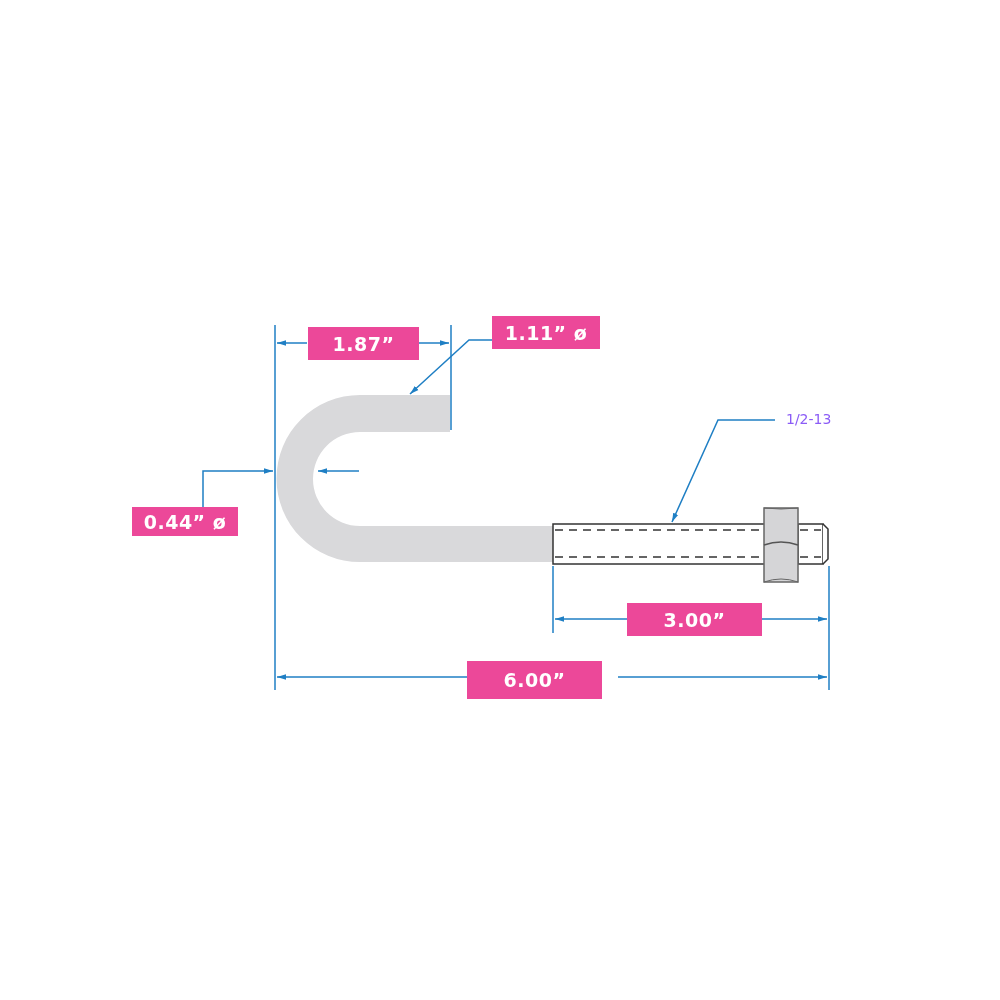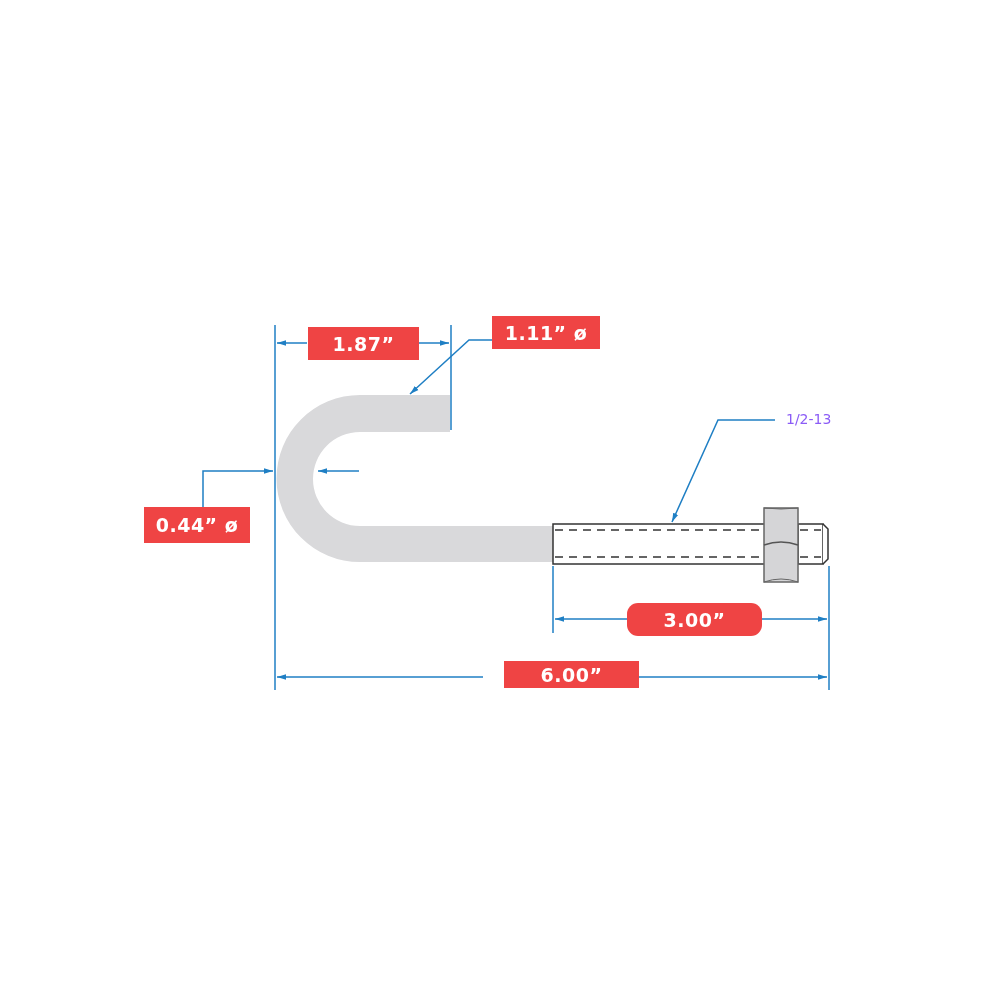--- a/index.html
+++ b/index.html
@@ -1,20 +1,20 @@
 <!DOCTYPE html>
 <html><head>
   <meta charset="utf-8">
   <style>
     html, body { margin: 0; padding: 0; background: #ffffff; }
     body { width: 1000px; height: 1000px; position: relative; overflow: hidden; font-family: "DejaVu Sans", sans-serif; }
     svg#drawing { position: absolute; left: 0; top: 0; }
     .dim-label {
       position: absolute;
-      background: #ef4444;
+      background: #ec4899;
       color: #ffffff;
       font-family: "DejaVu Sans", sans-serif;
       font-weight: bold;
       font-size: 19px;
       display: flex; align-items: center; justify-content: center;
       letter-spacing: 0.5px;
     }
     .thread-label {
       position: absolute;
       color: #8b5cf6;
@@ -68,16 +68,16 @@
 
   <line x1="627" y1="619" x2="555" y2="619" stroke="#1f7fc4" stroke-width="1.5" marker-end="url(#arr)"></line>
   <line x1="762" y1="619" x2="827" y2="619" stroke="#1f7fc4" stroke-width="1.5" marker-end="url(#arr)"></line>
 
   <line x1="483" y1="677" x2="277" y2="677" stroke="#1f7fc4" stroke-width="1.5" marker-end="url(#arr)"></line>
   <line x1="618" y1="677" x2="827" y2="677" stroke="#1f7fc4" stroke-width="1.5" marker-end="url(#arr)"></line>
 </svg>
 
 <div class="dim-label" style="left:308px; top:327px; width:111px; height:33px;">1.87”</div>
 <div class="dim-label" style="left:492px; top:316px; width:108px; height:33px;">1.11” ø</div>
-<div class="dim-label" style="left:144px; top:507px; width:106px; height:36px;">0.44” ø</div>
+<div class="dim-label" style="left:132px; top:507px; width:106px; height:29px;">0.44” ø</div>
 <div class="thread-label" style="left:786px; top:411px;">1/2-13</div>
-<div class="dim-label" style="left:627px; top:603px; width:135px; height:33px;border-radius:11px;">3.00”</div>
-<div class="dim-label" style="left:504px; top:661px; width:135px; height:27px;">6.00”</div>
+<div class="dim-label" style="left:627px; top:603px; width:135px; height:33px;">3.00”</div>
+<div class="dim-label" style="left:467px; top:661px; width:135px; height:38px;">6.00”</div>
 
 </body></html>

